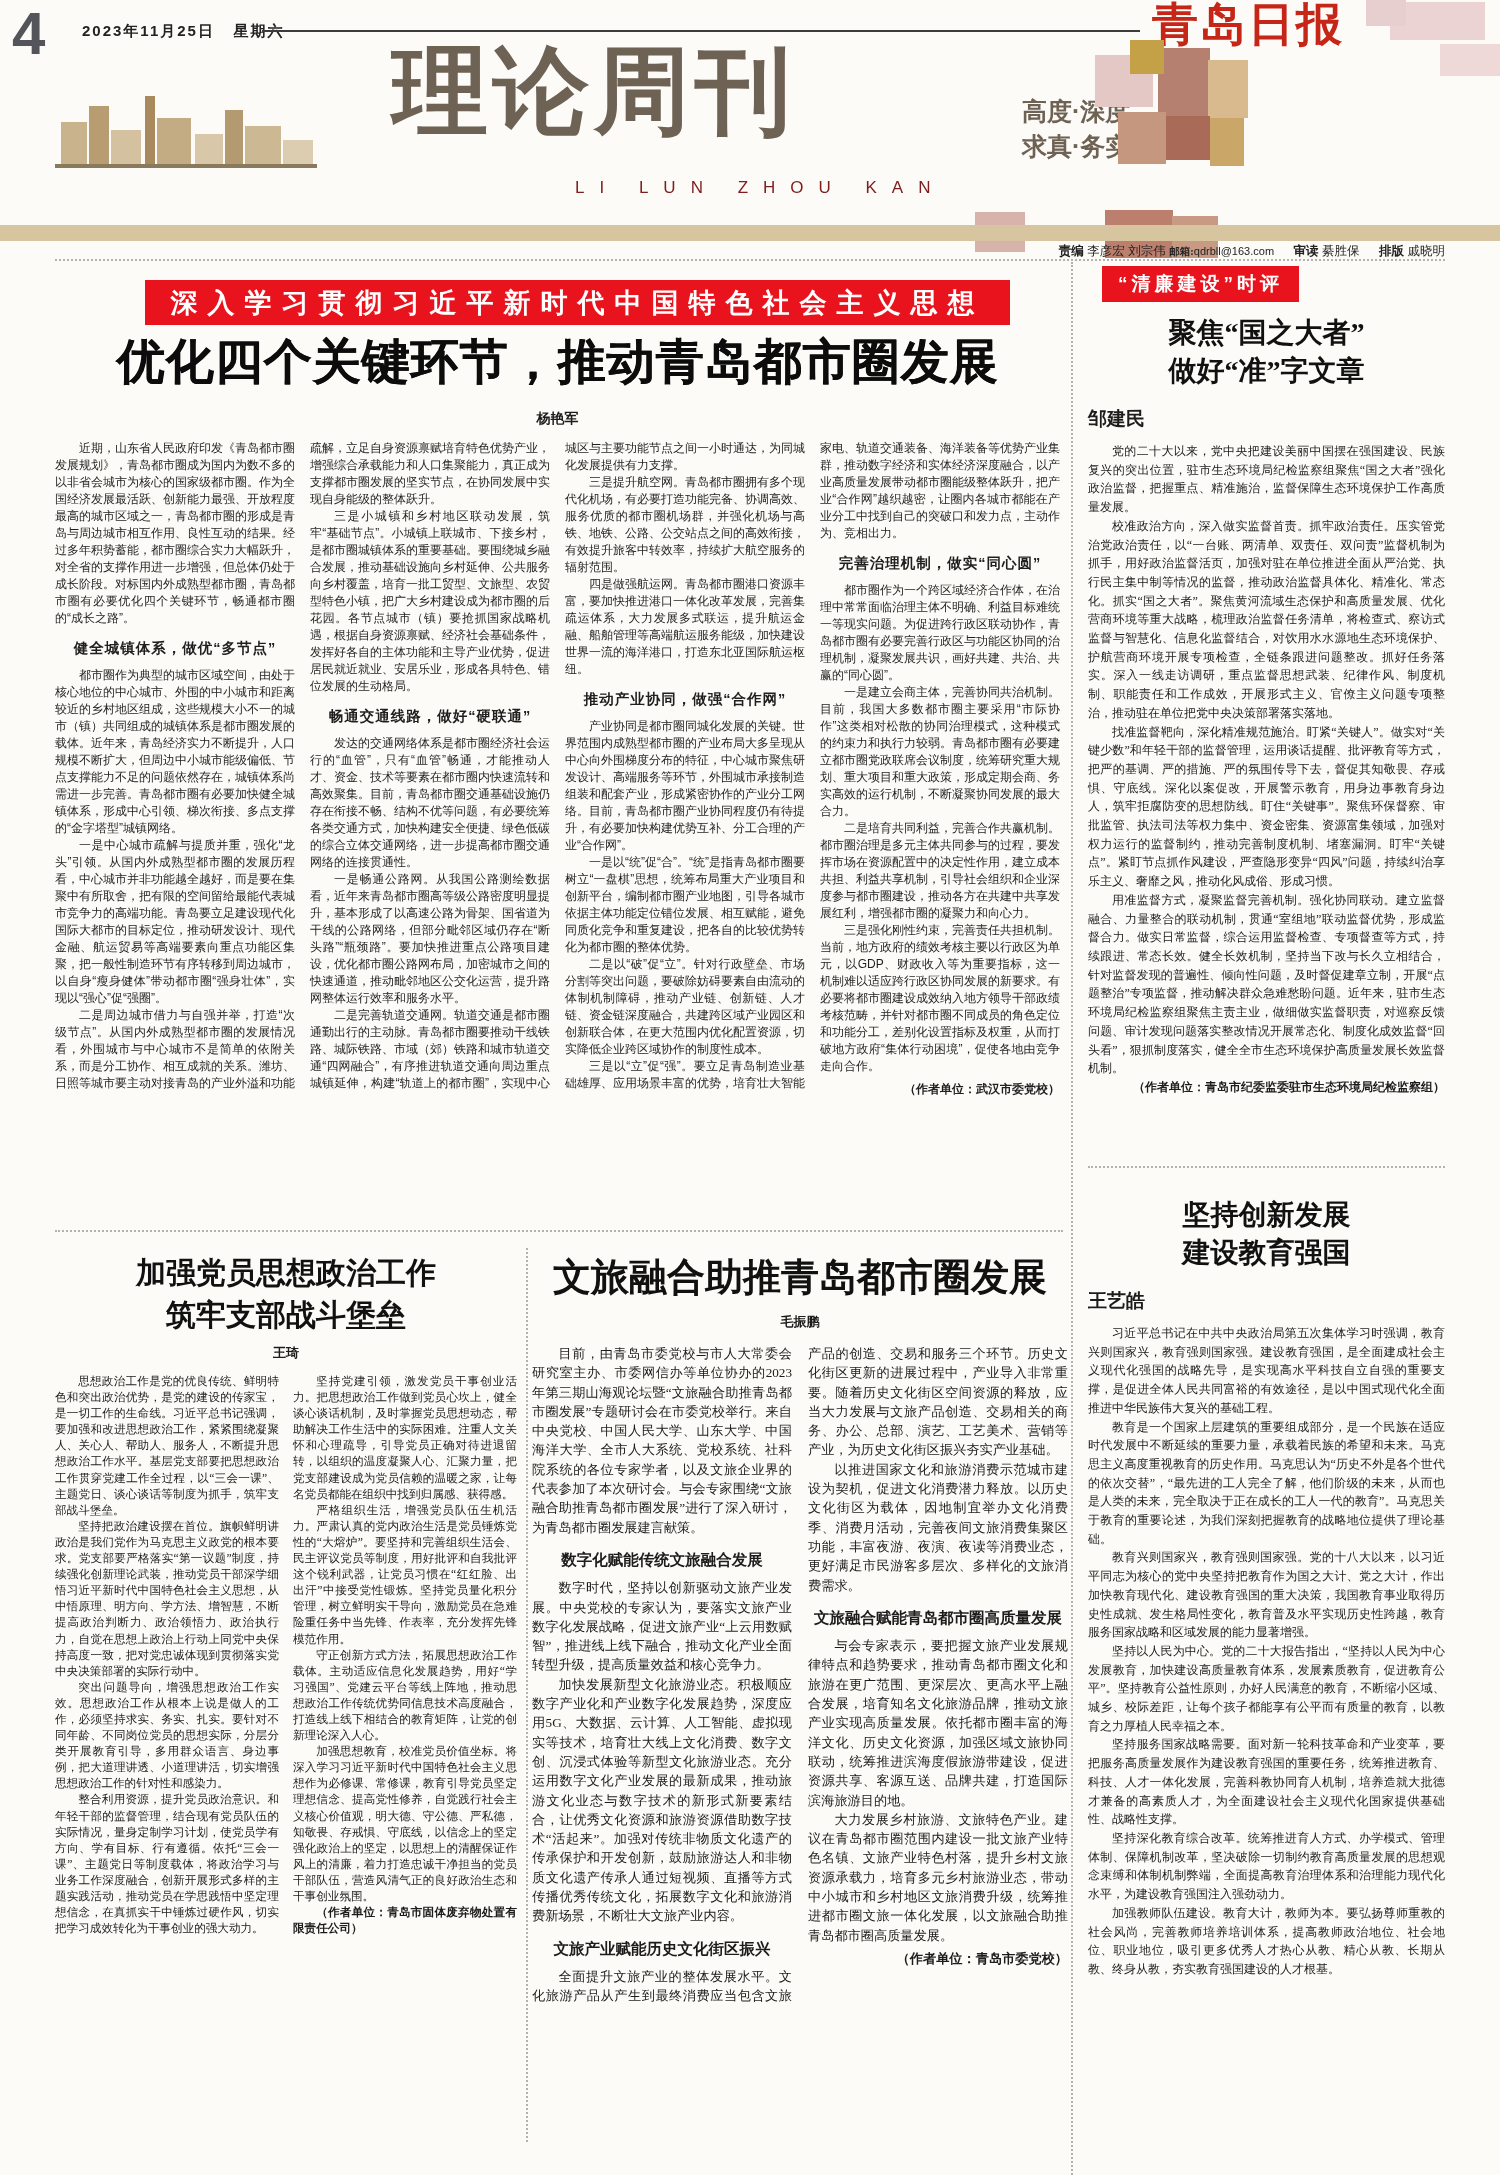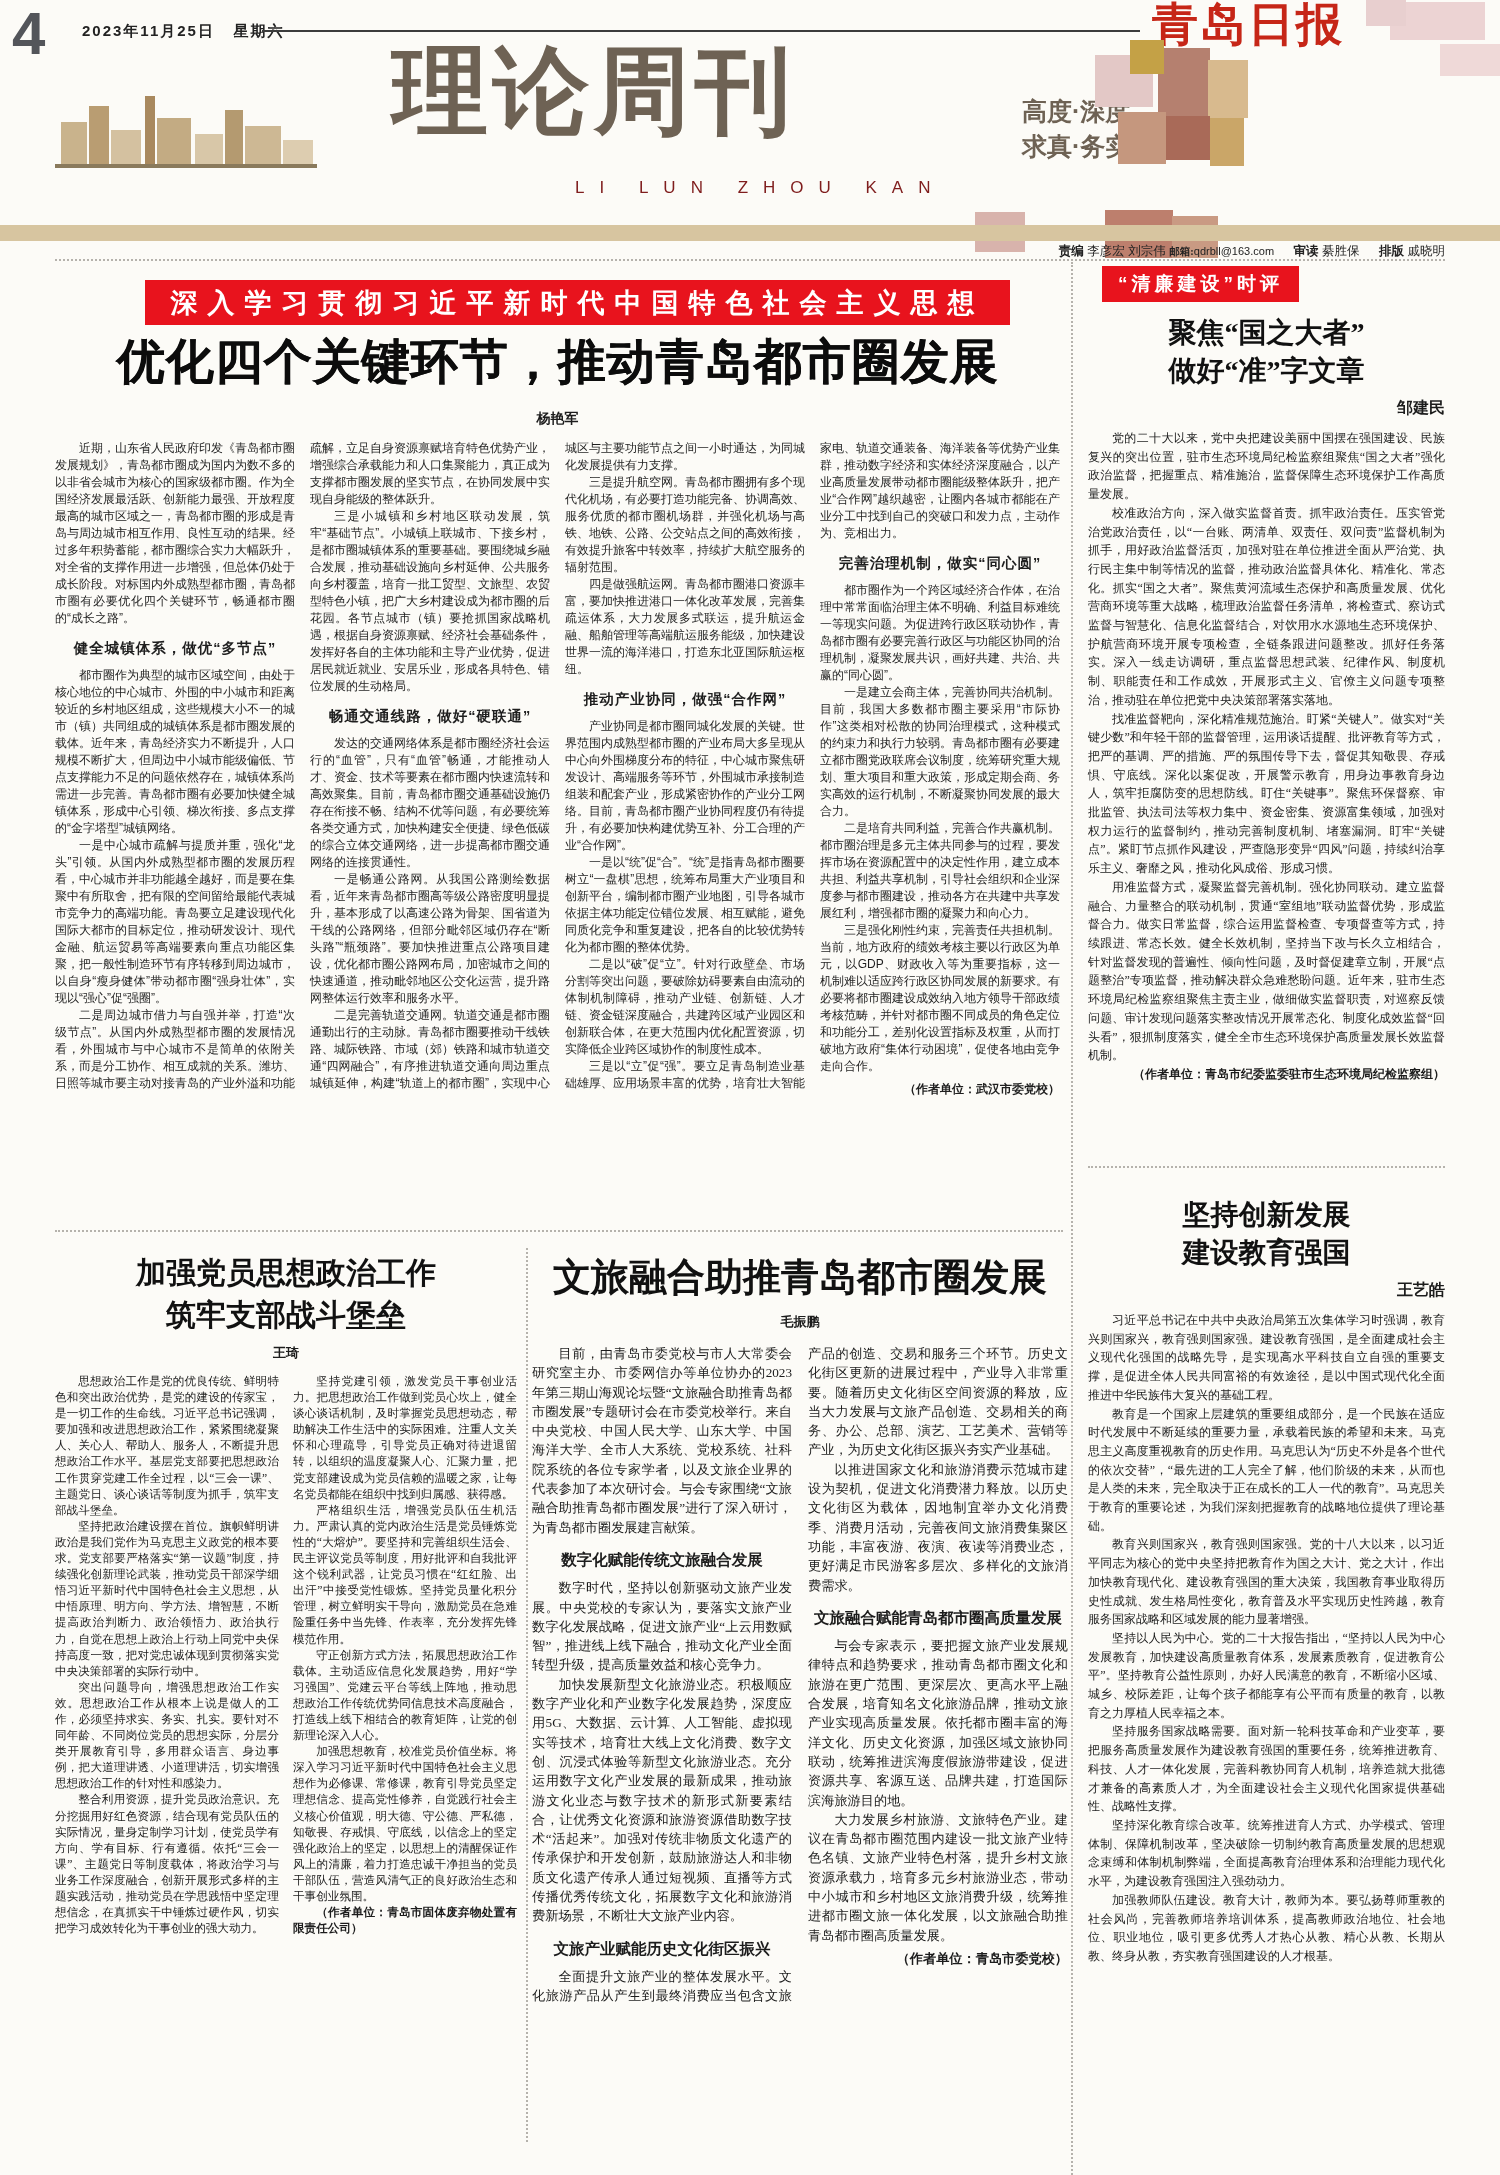--- a/index.html
+++ b/index.html
@@ -40,21 +40,21 @@
   .mainbody h3{font-size:14.5px;text-align:center;margin:13px 0 10px;letter-spacing:1px;}
   .mainbody p.ending{font-weight:bold;text-align:right;text-indent:0;margin-top:6px;}
 
   
   .vrule-main{position:absolute;left:1071px;top:262px;height:1913px;border-left:2px dotted #b5b2ac;}
   .commentary{position:absolute;left:1088px;top:266px;width:357px;}
   .kicker{display:inline-block;margin-left:14px;background:#e8131d;color:#fff;font-size:19px;font-weight:bold;
           padding:5px 16px;letter-spacing:4px;}
   .com-title{margin-top:12px;text-align:center;font-family:"Liberation Serif","DejaVu Serif",serif;
              font-size:28px;font-weight:bold;line-height:38px;color:#111;}
-  .com-author{text-align:right;font-size:16px;font-weight:bold;margin-top:8px;}
+  .com-author{text-align:left;font-size:19px;font-weight:bold;margin-top:16px;}
   .com-body{margin-top:10px;font-family:"Liberation Serif","DejaVu Serif",serif;font-size:12px;
             line-height:18.7px;text-align:justify;}
   .com-body p{margin:0;text-indent:2em;}
   .com-body p.ending{font-weight:bold;text-align:right;text-indent:0;}
   .hrule-right{position:absolute;left:1088px;top:1166px;width:357px;border-top:2px dotted #b5b2ac;}
   .education{position:absolute;left:1088px;top:1184px;width:357px;height:991px;overflow:hidden;}
 
   
   .hrule-bottom{position:absolute;left:55px;top:1230px;width:1008px;border-top:2px dotted #b5b2ac;}
   .vrule-bottom{position:absolute;left:526px;top:1248px;height:894px;border-left:2px dotted #b5b2ac;}
@@ -208,21 +208,21 @@
   <div class="party">
     <div class="party-title">
       <div>加强党员思想政治工作</div>
       <div>筑牢支部战斗堡垒</div>
     </div>
     <div class="party-author">王琦</div>
     <div class="party-body">
         <p>思想政治工作是党的优良传统、鲜明特色和突出政治优势，是党的建设的传家宝，是一切工作的生命线。习近平总书记强调，要加强和改进思想政治工作，紧紧围绕凝聚人、关心人、帮助人、服务人，不断提升思想政治工作水平。基层党支部要把思想政治工作贯穿党建工作全过程，以“三会一课”、主题党日、谈心谈话等制度为抓手，筑牢支部战斗堡垒。</p>
         <p>坚持把政治建设摆在首位。旗帜鲜明讲政治是我们党作为马克思主义政党的根本要求。党支部要严格落实“第一议题”制度，持续强化创新理论武装，推动党员干部深学细悟习近平新时代中国特色社会主义思想，从中悟原理、明方向、学方法、增智慧，不断提高政治判断力、政治领悟力、政治执行力，自觉在思想上政治上行动上同党中央保持高度一致，把对党忠诚体现到贯彻落实党中央决策部署的实际行动中。</p>
         <p>突出问题导向，增强思想政治工作实效。思想政治工作从根本上说是做人的工作，必须坚持求实、务实、扎实。要针对不同年龄、不同岗位党员的思想实际，分层分类开展教育引导，多用群众语言、身边事例，把大道理讲透、小道理讲活，切实增强思想政治工作的针对性和感染力。</p>
-        <p>整合利用资源，提升党员政治意识。充分挖掘用好红色资源，结合现有党员队伍的实际情况，量身定制学习计划，使党员学有方向、学有目标、行有遵循。依托“三会一课”、主题党日等制度载体，将政治学习与业务工作深度融合，创新开展形式多样的主题实践活动，推动党员在学思践悟中坚定理想信念，在真抓实干中锤炼过硬作风，切实把学习成效转化为干事创业的强大动力。</p>
+        <p>整合利用资源，提升党员政治意识。和年轻干部的监督管理，结合现有党员队伍的实际情况，量身定制学习计划，使党员学有方向、学有目标、行有遵循。依托“三会一课”、主题党日等制度载体，将政治学习与业务工作深度融合，创新开展形式多样的主题实践活动，推动党员在学思践悟中坚定理想信念，在真抓实干中锤炼过硬作风，切实把学习成效转化为干事创业的强大动力。</p>
         <p>坚持党建引领，激发党员干事创业活力。把思想政治工作做到党员心坎上，健全谈心谈话机制，及时掌握党员思想动态，帮助解决工作生活中的实际困难。注重人文关怀和心理疏导，引导党员正确对待进退留转，以组织的温度凝聚人心、汇聚力量，把党支部建设成为党员信赖的温暖之家，让每名党员都能在组织中找到归属感、获得感。</p>
         <p>严格组织生活，增强党员队伍生机活力。严肃认真的党内政治生活是党员锤炼党性的“大熔炉”。要坚持和完善组织生活会、民主评议党员等制度，用好批评和自我批评这个锐利武器，让党员习惯在“红红脸、出出汗”中接受党性锻炼。坚持党员量化积分管理，树立鲜明实干导向，激励党员在急难险重任务中当先锋、作表率，充分发挥先锋模范作用。</p>
         <p>守正创新方式方法，拓展思想政治工作载体。主动适应信息化发展趋势，用好“学习强国”、党建云平台等线上阵地，推动思想政治工作传统优势同信息技术高度融合，打造线上线下相结合的教育矩阵，让党的创新理论深入人心。</p>
         <p>加强思想教育，校准党员价值坐标。将深入学习习近平新时代中国特色社会主义思想作为必修课、常修课，教育引导党员坚定理想信念、提高党性修养，自觉践行社会主义核心价值观，明大德、守公德、严私德，知敬畏、存戒惧、守底线，以信念上的坚定强化政治上的坚定，以思想上的清醒保证作风上的清廉，着力打造忠诚干净担当的党员干部队伍，营造风清气正的良好政治生态和干事创业氛围。</p>
         <p class="ending">（作者单位：青岛市固体废弃物处置有限责任公司）</p>
       </div>
   </div>
 
   <div class="culture">
     <div class="cul-title">文旅融合助推青岛都市圈发展</div>

